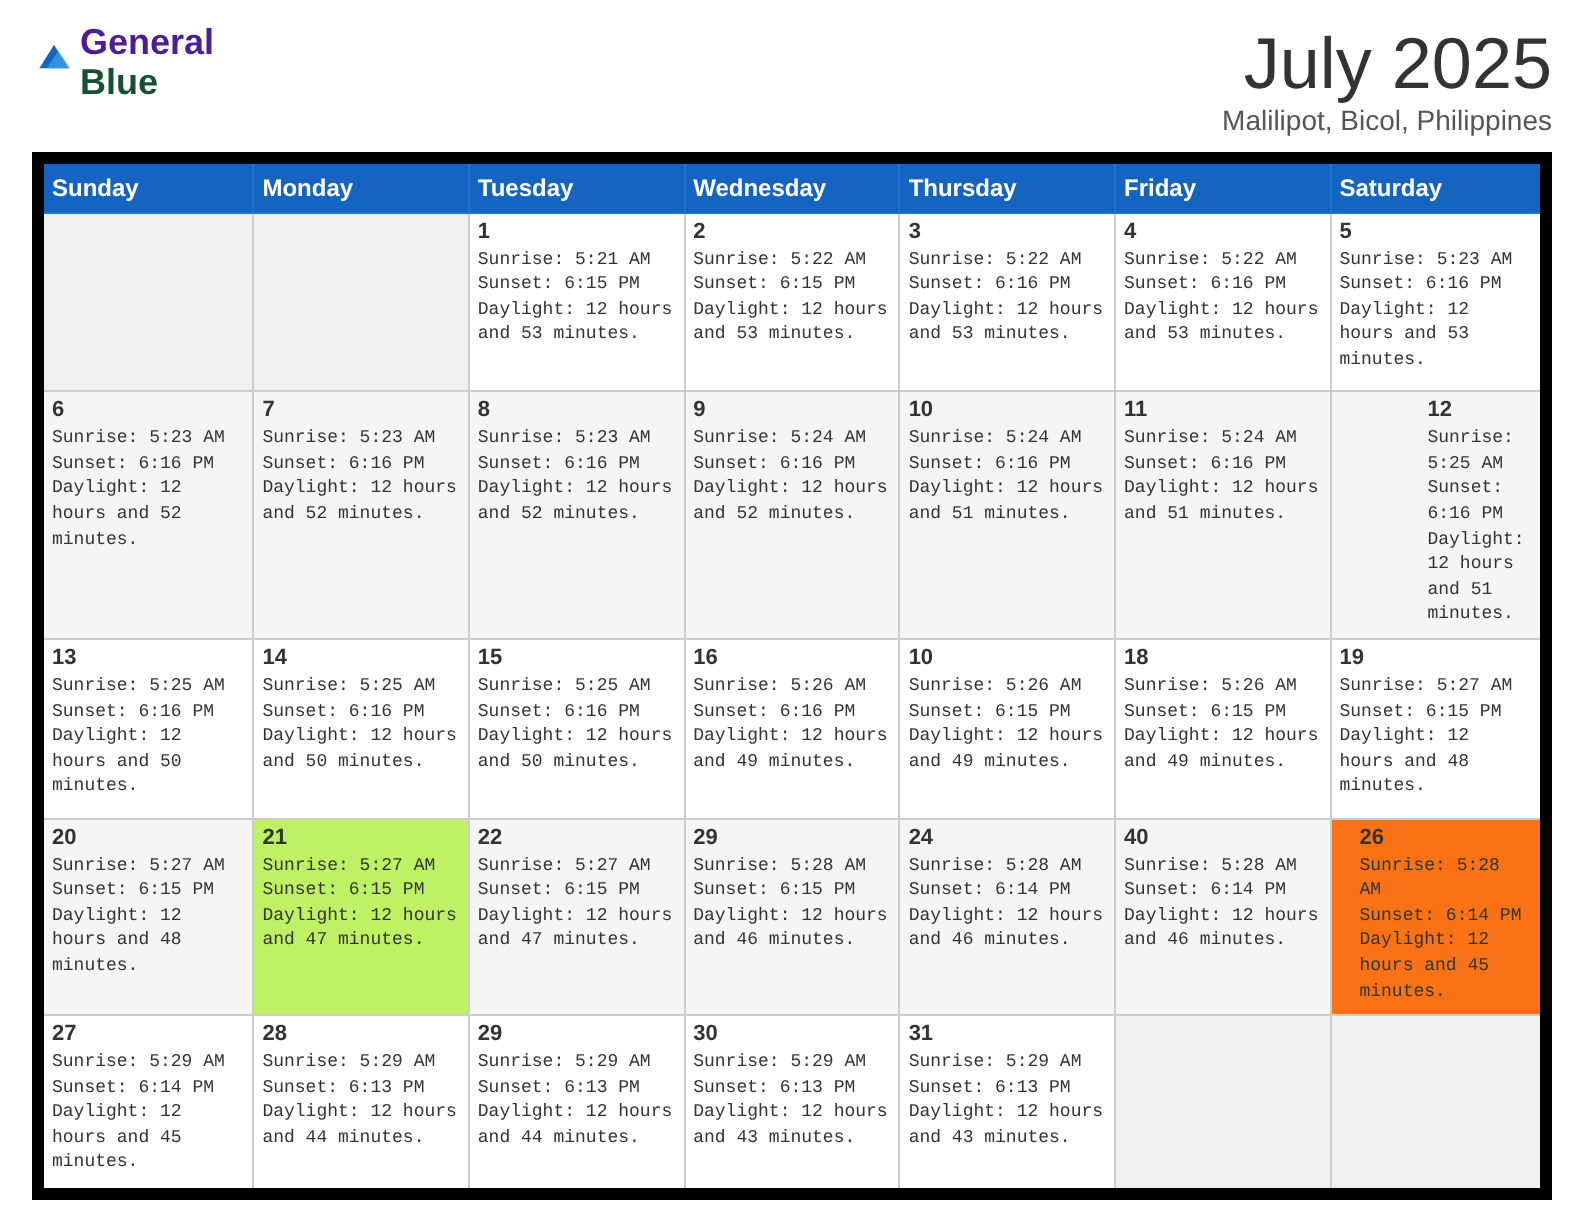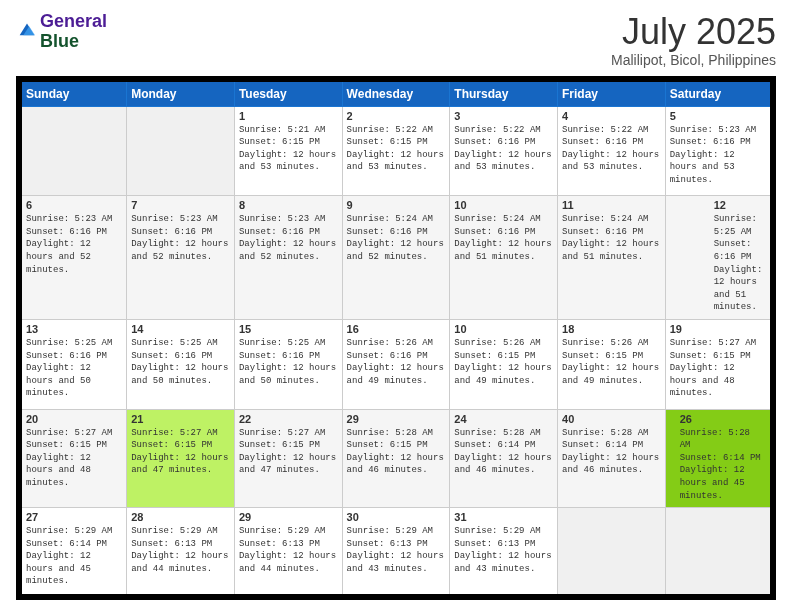--- a/index.html
+++ b/index.html
@@ -289,21 +289,21 @@
             <div class="day-info" style="white-space: pre-line;">Sunrise: 5:28 AM
 Sunset: 6:14 PM
 Daylight: 12 hours and 46 minutes.</div>
           </td>
           <td style="background: rgb(245, 245, 245);">
             <span class="day-number">40</span>
             <div class="day-info" style="white-space: pre-line;">Sunrise: 5:28 AM
 Sunset: 6:14 PM
 Daylight: 12 hours and 46 minutes.</div>
           </td>
-          <td style="background: #84cc16; padding-left: 14px;">
+          <td style="background: #f97316; padding-left: 14px;">
             <span class="day-number">26</span>
             <div class="day-info" style="white-space: pre-line;">Sunrise: 5:28 AM
 Sunset: 6:14 PM
 Daylight: 12 hours and 45 minutes.</div>
           </td>
         </tr>
         <tr>
           <td style="background: rgb(255, 255, 255);">
             <span class="day-number">27</span>
             <div class="day-info" style="white-space: pre-line;">Sunrise: 5:29 AM

